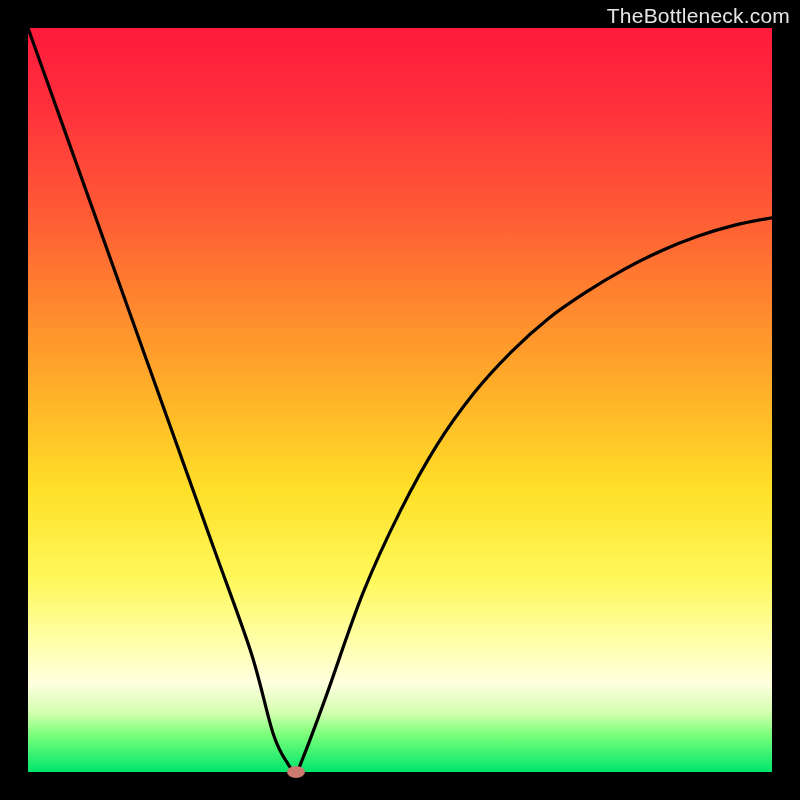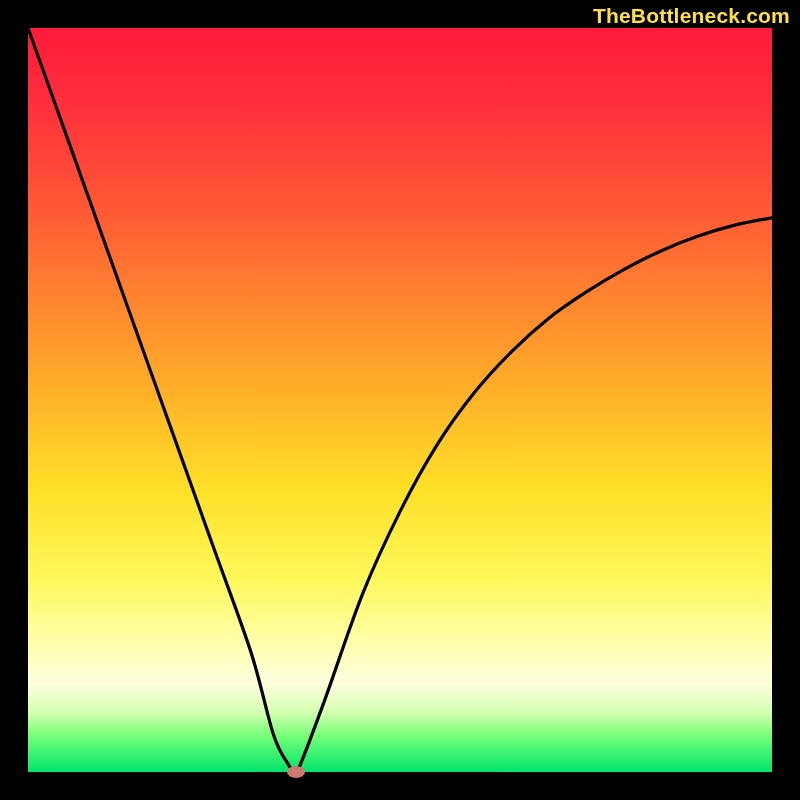--- a/index.html
+++ b/index.html
@@ -29,23 +29,23 @@
       #ffffe0 88%,
       #d4ffb0 92%,
       #7aff7a 95%,
       #00e56b 100%
     );
   }
   .watermark {
     position: absolute;
     top: 4px;
     right: 10px;
-    color: #fde047;
+    color: #e5e5e5;
     font-size: 21px;
-    font-weight: 700;
+    font-weight: 400;
     letter-spacing: 0.2px;
   }
   svg.curve {
     position: absolute;
     left: 0;
     top: 0;
     width: 744px;
     height: 744px;
     overflow: visible;
   }

